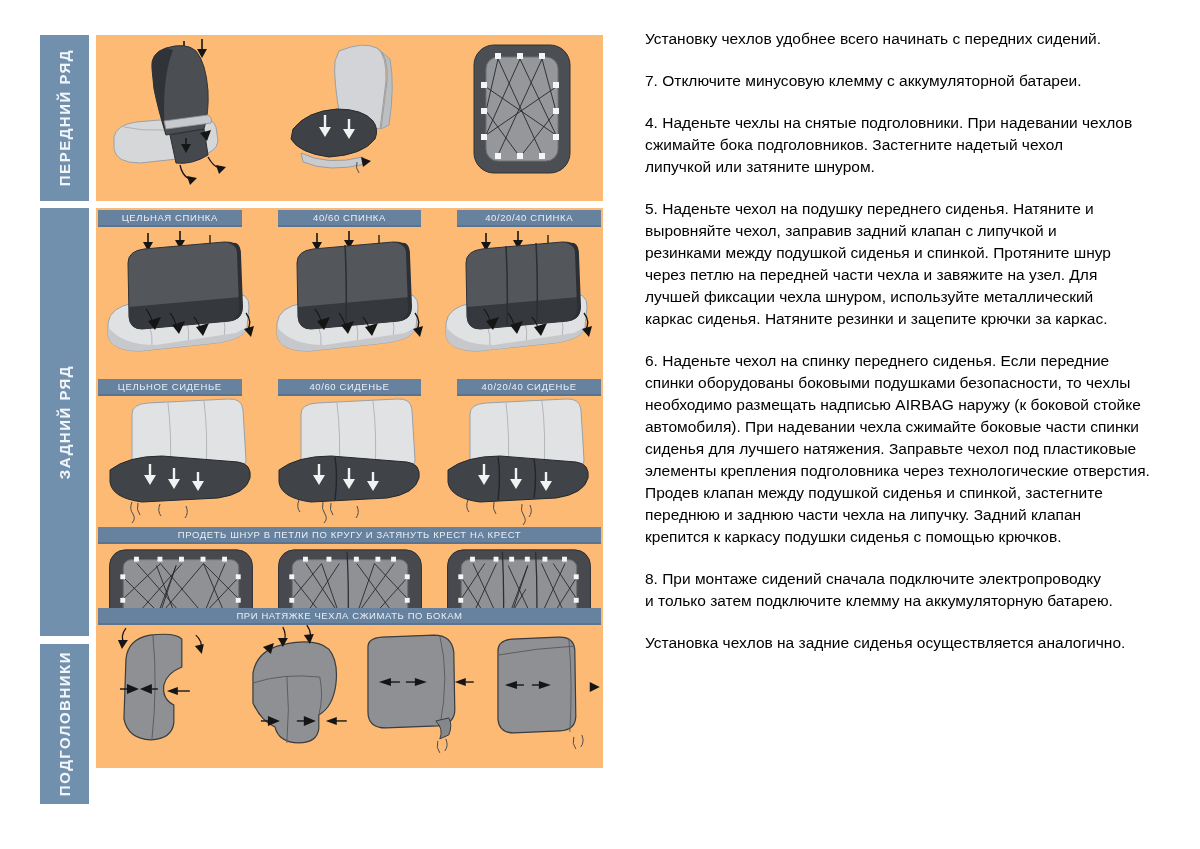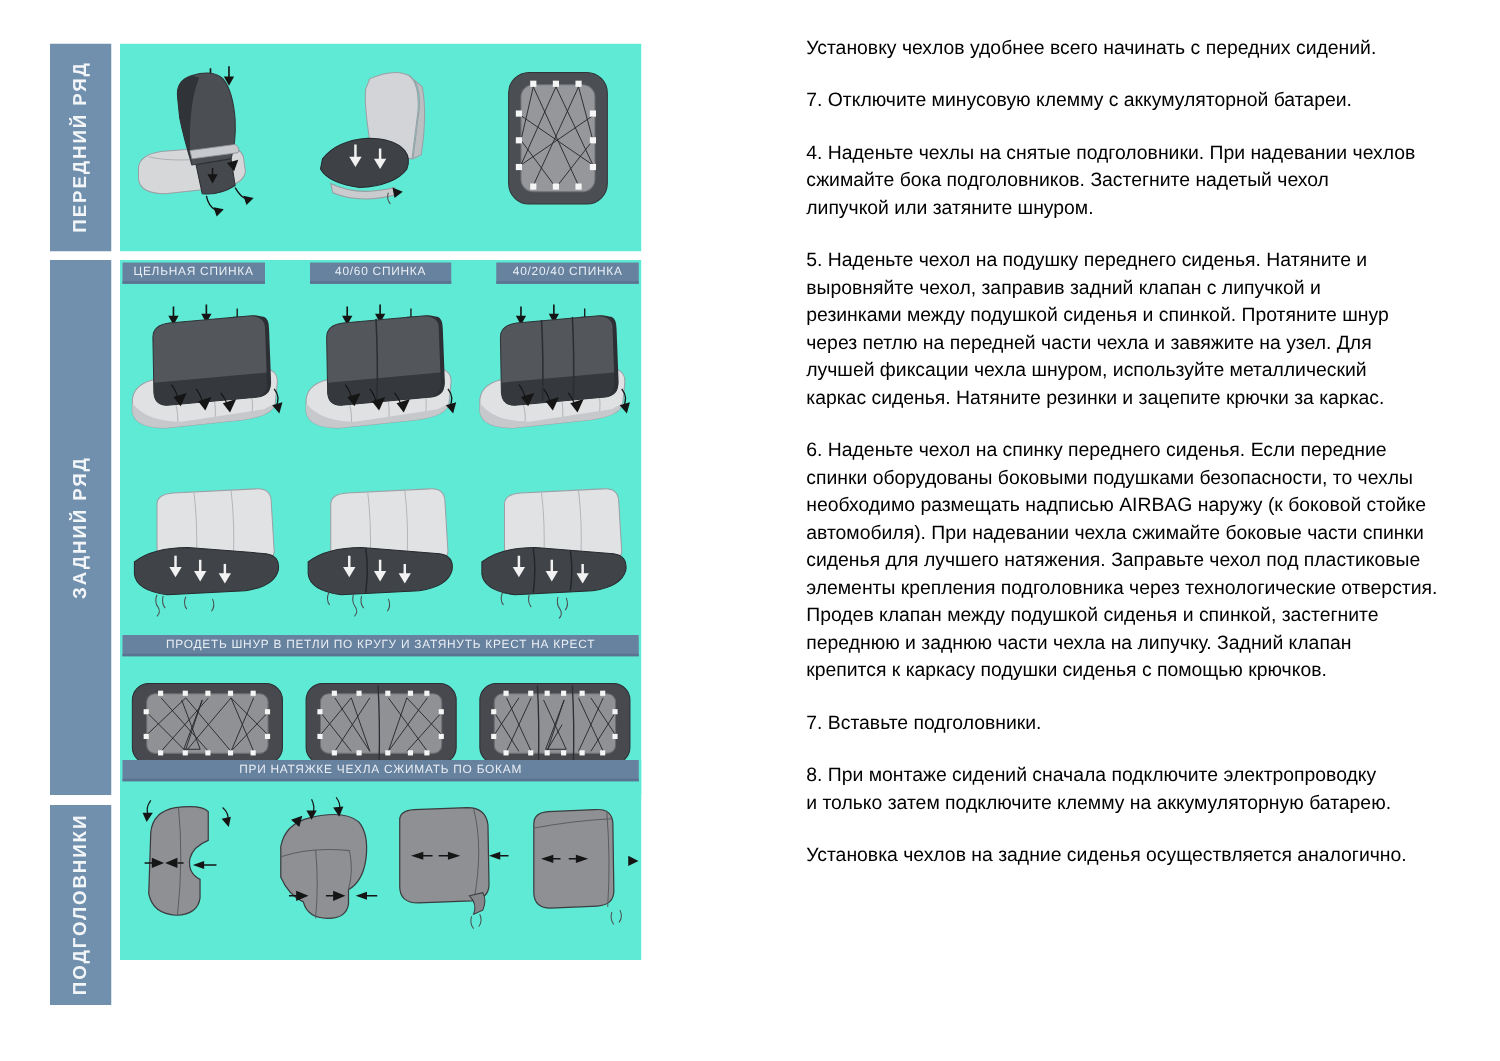--- a/index.html
+++ b/index.html
@@ -9,21 +9,21 @@
   
   .side-tab{position:absolute;left:40px;width:49px;background:#7190ae;
             display:flex;align-items:center;justify-content:center;}
   .side-tab span{writing-mode:vertical-rl;transform:rotate(180deg);
             color:#f3f6f9;font-size:15px;font-weight:700;letter-spacing:1.5px;white-space:nowrap;}
   #tab-front{top:35px;height:166px;}
   #tab-rear{top:208px;height:428px;}
   #tab-head{top:644px;height:160px;}
 
   
-  .panel{position:absolute;left:96px;width:417px;background:#5eead4;}
+  .panel{position:absolute;left:96px;width:507px;background:#fdba74;}
   #panel-front{top:35px;height:166px;display:grid;grid-template-columns:repeat(3,1fr);}
   #panel-rear{top:208px;height:428px;display:flex;flex-direction:column;}
   #panel-head{top:608px;height:160px;display:flex;flex-direction:column;}
 
   .bars{display:grid;grid-template-columns:repeat(3,1fr);column-gap:36px;
         padding:0 2px;height:17px;margin-top:2px;flex:0 0 auto;}
   .bar,.banner{background:#67829f;border-bottom:2px solid #5a7390;color:#e9eef4;
         font-size:9.5px;letter-spacing:.6px;display:flex;align-items:center;
         justify-content:center;box-sizing:border-box;height:17px;white-space:nowrap;overflow:hidden;}
   .banner{margin:0 2px;flex:0 0 auto;}
@@ -223,20 +223,25 @@
           <path d="M98,90 q6,8 6,12" fill="none" stroke="#151515" stroke-width="1.1"></path>
             <path d="M100,100 l13,-4 l-6,13 z"></path>
         </g>
         <g fill="#151515">
           <path d="M150,86 q7,9 1,18" fill="none" stroke="#151515" stroke-width="1.3"></path>
           <path d="M148,102 l10,-3 l-3,11 z"></path>
         </g>
       </svg>
     </div>
 
+    <div class="bars">
+      <div class="bar">ЦЕЛЬНОЕ СИДЕНЬЕ</div>
+      <div class="bar">40/60 СИДЕНЬЕ</div>
+      <div class="bar">40/20/40 СИДЕНЬЕ</div>
+    </div>
 
     <div class="cells" id="row-seat">
 
       <svg viewBox="0 0 169 131">
         <path d="M36,18 Q36,8 52,7 L132,3 Q146,2 147,14 L150,64 Q150,70 142,72 L40,80 Q36,80 36,74 Z" fill="#e1e2e4" stroke="#9aa0a6"></path>
         <path d="M72,7 Q76,40 74,78 M108,5 Q112,38 110,74" fill="none" stroke="#b4b7ba"></path>
         <path d="M14,74 Q32,60 66,60 L142,66 Q156,68 154,82 Q150,98 122,102 L46,106 Q16,102 14,86 Z" fill="#404449" stroke="#26292d"></path>
         <g fill="#f2f2f2">
           <path d="M54,68 v12" stroke="#f2f2f2" stroke-width="2.4"></path>
             <path d="M48,79 h12 l-6,10 z"></path>
@@ -507,19 +512,18 @@
 каркас сиденья. Натяните резинки и зацепите крючки за каркас.</p>
     <p>6. Наденьте чехол на спинку переднего сиденья. Если передние
 спинки оборудованы боковыми подушками безопасности, то чехлы
 необходимо размещать надписью AIRBAG наружу (к боковой стойке
 автомобиля). При надевании чехла сжимайте боковые части спинки
 сиденья для лучшего натяжения. Заправьте чехол под пластиковые
 элементы крепления подголовника через технологические отверстия.
 Продев клапан между подушкой сиденья и спинкой, застегните
 переднюю и заднюю части чехла на липучку. Задний клапан
 крепится к каркасу подушки сиденья с помощью крючков.</p>
-    <p>7. Вставьте подголовники.</p>
     <p>8. При монтаже сидений сначала подключите электропроводку
 и только затем подключите клемму на аккумуляторную батарею.</p>
     <p>Установка чехлов на задние сиденья осуществляется аналогично.</p>
   </article>
 
 </div>
 
 </body></html>

